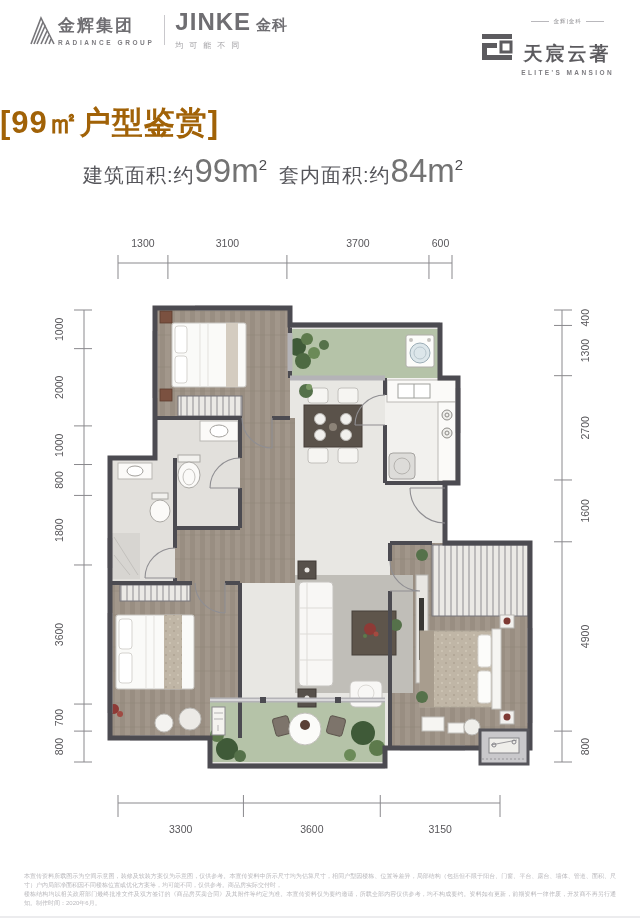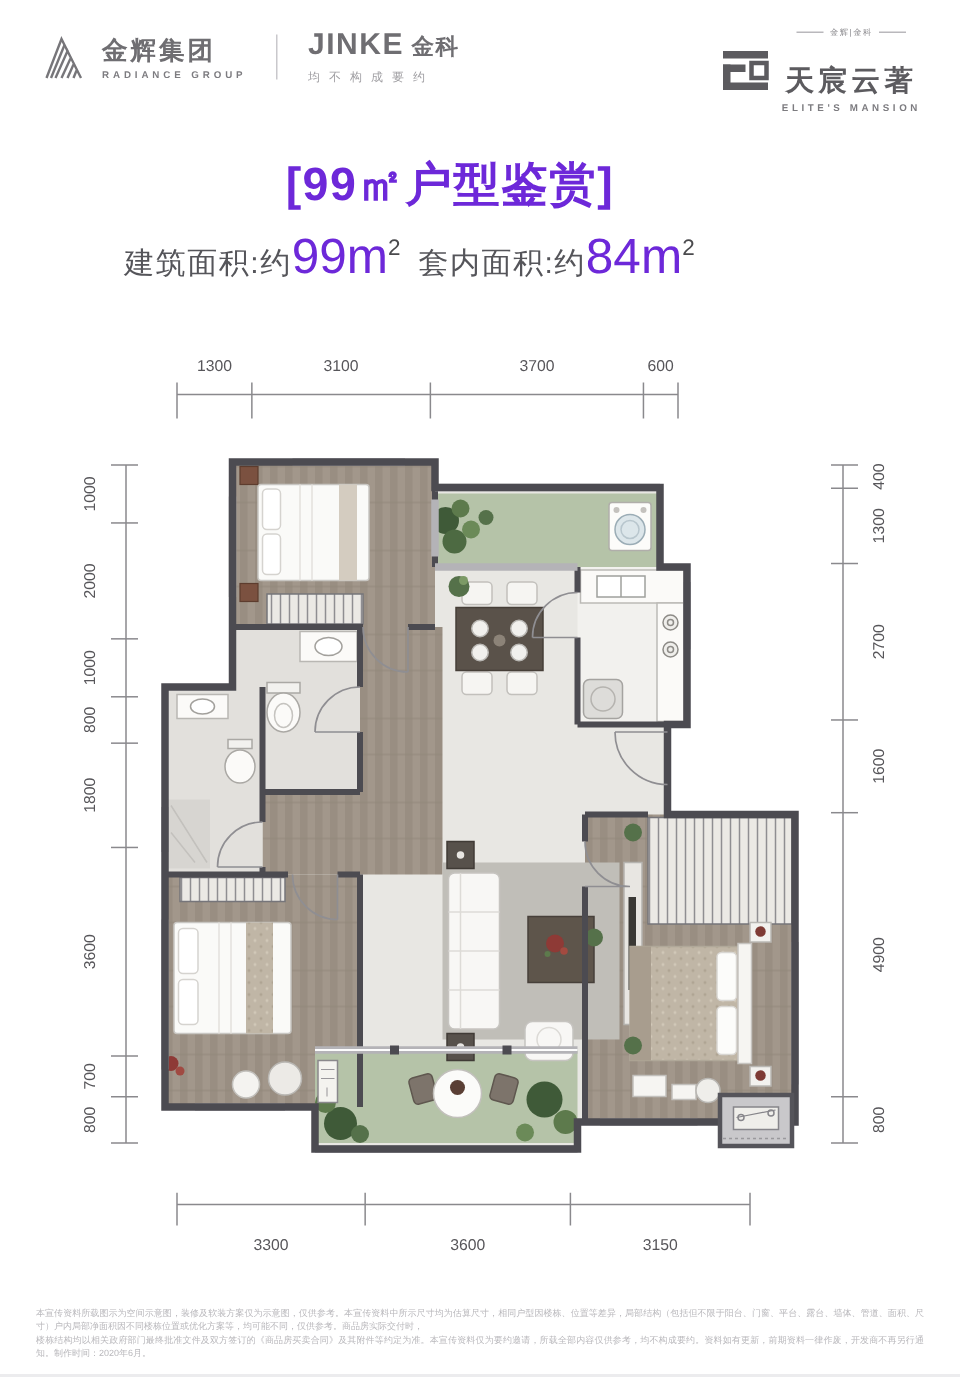--- a/index.html
+++ b/index.html
@@ -1,43 +1,43 @@
 <!DOCTYPE html>
 <html><head>
 <meta charset="utf-8">
 <style>
   html,body{margin:0;padding:0;background:#fff;}
   .page{position:relative;width:640px;height:920px;background:#ffffff;overflow:hidden;
         font-family:"Liberation Sans",sans-serif;color:#4f4f52;}
   
   .hdr{position:absolute;left:0;top:0;width:640px;height:78px;}
-  .brand-left{position:absolute;left:28px;top:19px;display:flex;align-items:center;gap:10px;}
+  .brand-left{position:absolute;left:28px;top:8px;display:flex;align-items:center;}
   .r-icon{width:30px;height:32px;}
   .r-txt .cn{font-size:17px;font-weight:bold;color:#6f6e72;letter-spacing:2px;}
   .r-txt .en{font-size:6.5px;color:#7d7c80;letter-spacing:2.6px;font-weight:bold;margin-top:2px;}
   .vdiv{width:1px;height:30px;background:#c9c8cc;margin:0 10px;}
   .jk .row{display:flex;align-items:baseline;gap:5px;}
-  .jk .brand{font-size:20px;font-weight:bold;color:#6f6e72;letter-spacing:1px;}
+  .jk .brand{font-size:24px;font-weight:bold;color:#6f6e72;letter-spacing:1px;}
   .jk .cn{font-size:15px;font-weight:bold;color:#6f6e72;letter-spacing:1px;}
   .jk .tag{font-size:8px;color:#a09fa3;letter-spacing:6px;margin-top:4px;}
   .brand-right{position:absolute;right:26px;top:18px;display:flex;align-items:center;gap:8px;}
   .m-icon{width:32px;height:32px;}
   .m-txt{text-align:center;}
   .m-small{font-size:5.5px;color:#8a898d;letter-spacing:1px;display:flex;align-items:center;gap:4px;justify-content:center;}
   .m-small::before,.m-small::after{content:"";display:block;width:18px;height:1px;background:#b9b8bc;}
   .m-cn{font-size:19px;font-weight:bold;color:#5c5b5f;letter-spacing:3px;margin-top:16px;}
   .m-en{font-size:6.5px;color:#7d7c80;letter-spacing:2.4px;font-weight:bold;margin-top:2px;}
   
-  .title{position:absolute;left:0;top:102px;width:600px;text-align:center;
-         font-size:31px;font-weight:bold;color:#6d28d9;letter-spacing:1px;}
+  .title{position:absolute;left:0;top:102px;width:600px;
+         font-size:31px;font-weight:bold;color:#a16207;letter-spacing:1px;}
   .areas{position:absolute;left:0;top:152px;width:546px;display:flex;justify-content:center;
          align-items:baseline;gap:12px;}
   .area-item{display:flex;align-items:baseline;}
   .area-label{font-size:20px;color:#55555a;letter-spacing:1px;}
-  .area-value{font-size:33px;color:#6d28d9;}
+  .area-value{font-size:33px;color:#737373;}
   .area-sup{font-size:15px;color:#4a4a4d;position:relative;top:-12px;}
   
   .rail{position:absolute;}
   .rail svg text{font-family:"Liberation Sans",sans-serif;font-size:10.5px;fill:#57565a;}
   .rail svg line{stroke:#8a898d;stroke-width:1;}
   #plan{position:absolute;left:100px;top:293px;}
   
   .foot{position:absolute;left:24px;right:24px;top:872px;color:#b9b8bc;font-size:6px;
         line-height:9px;text-align:justify;}
   .foot p{margin:0;}
@@ -63,21 +63,21 @@
       <div class="r-txt">
         <div class="cn">金辉集团</div>
         <div class="en">RADIANCE GROUP</div>
       </div>
       <div class="vdiv"></div>
       <div class="jk">
         <div class="row">
           <span class="brand">JINKE</span>
           <span class="cn">金科</span>
         </div>
-        <div class="tag">均不构成要约</div>
+        <div class="tag">均可能不同</div>
       </div>
     </div>
     <div class="brand-right">
       <svg class="m-icon" viewBox="0 0 32 32">
         <g fill="#5c5b5f">
           <rect x="1" y="3" width="30" height="5"></rect>
           <rect x="1" y="12" width="15" height="5"></rect>
           <rect x="20" y="11" width="10" height="10" fill="none" stroke="#5c5b5f" stroke-width="3"></rect>
           <rect x="1" y="12" width="5" height="17"></rect>
           <rect x="1" y="24" width="30" height="5"></rect>

